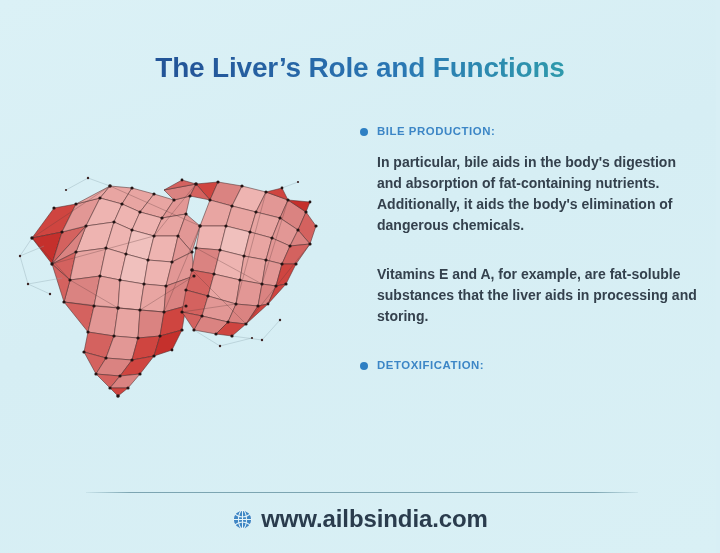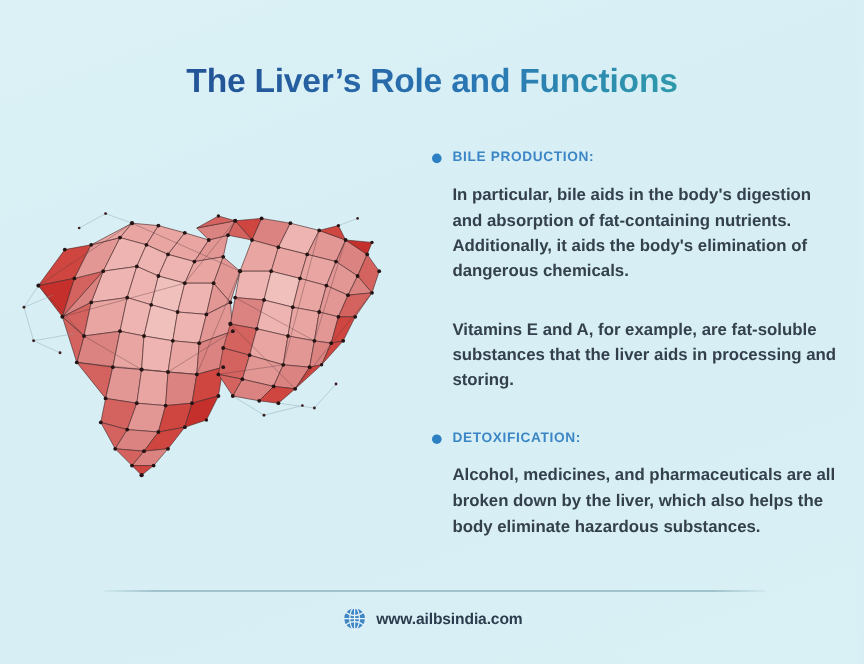--- a/index.html
+++ b/index.html
@@ -106,21 +106,21 @@
     left: 0;
     top: 505px;
     width: 720px;
     display: flex;
     align-items: center;
     justify-content: center;
     gap: 8px;
   }
   #globe-icon { width: 21px; height: 21px; display: block; flex: none; }
   #site-url {
-    font-size: 13px;
+    font-size: 24px;
     font-weight: bold;
     color: #2a3c4d;
     letter-spacing: -0.1px;
   }
 </style>
 </head>
 <body>
 
 <div id="infographic">
 
@@ -379,21 +379,20 @@
 
     <div class="section" id="section-vitamin">
       <p class="section-body">Vitamins E and A, for example, are fat-soluble substances that the liver aids in processing and storing.</p>
     </div>
 
     <div class="section" id="section-detox">
       <div class="section-heading">
         <span class="bullet-dot"></span>
         <span>DETOXIFICATION:</span>
       </div>
-      <p class="section-body">Alcohol, medicines, and pharmaceuticals are all broken down by the liver, which also helps the body eliminate hazardous substances.</p>
     </div>
 
   </div>
 
   <div id="footer-divider"></div>
 
   <div id="footer">
     <svg id="globe-icon" viewBox="0 0 24 24">
       <circle cx="12" cy="12" r="10.5" fill="#3f86c4"></circle>
       <g fill="none" stroke="#e4f3f8" stroke-width="1.15">

